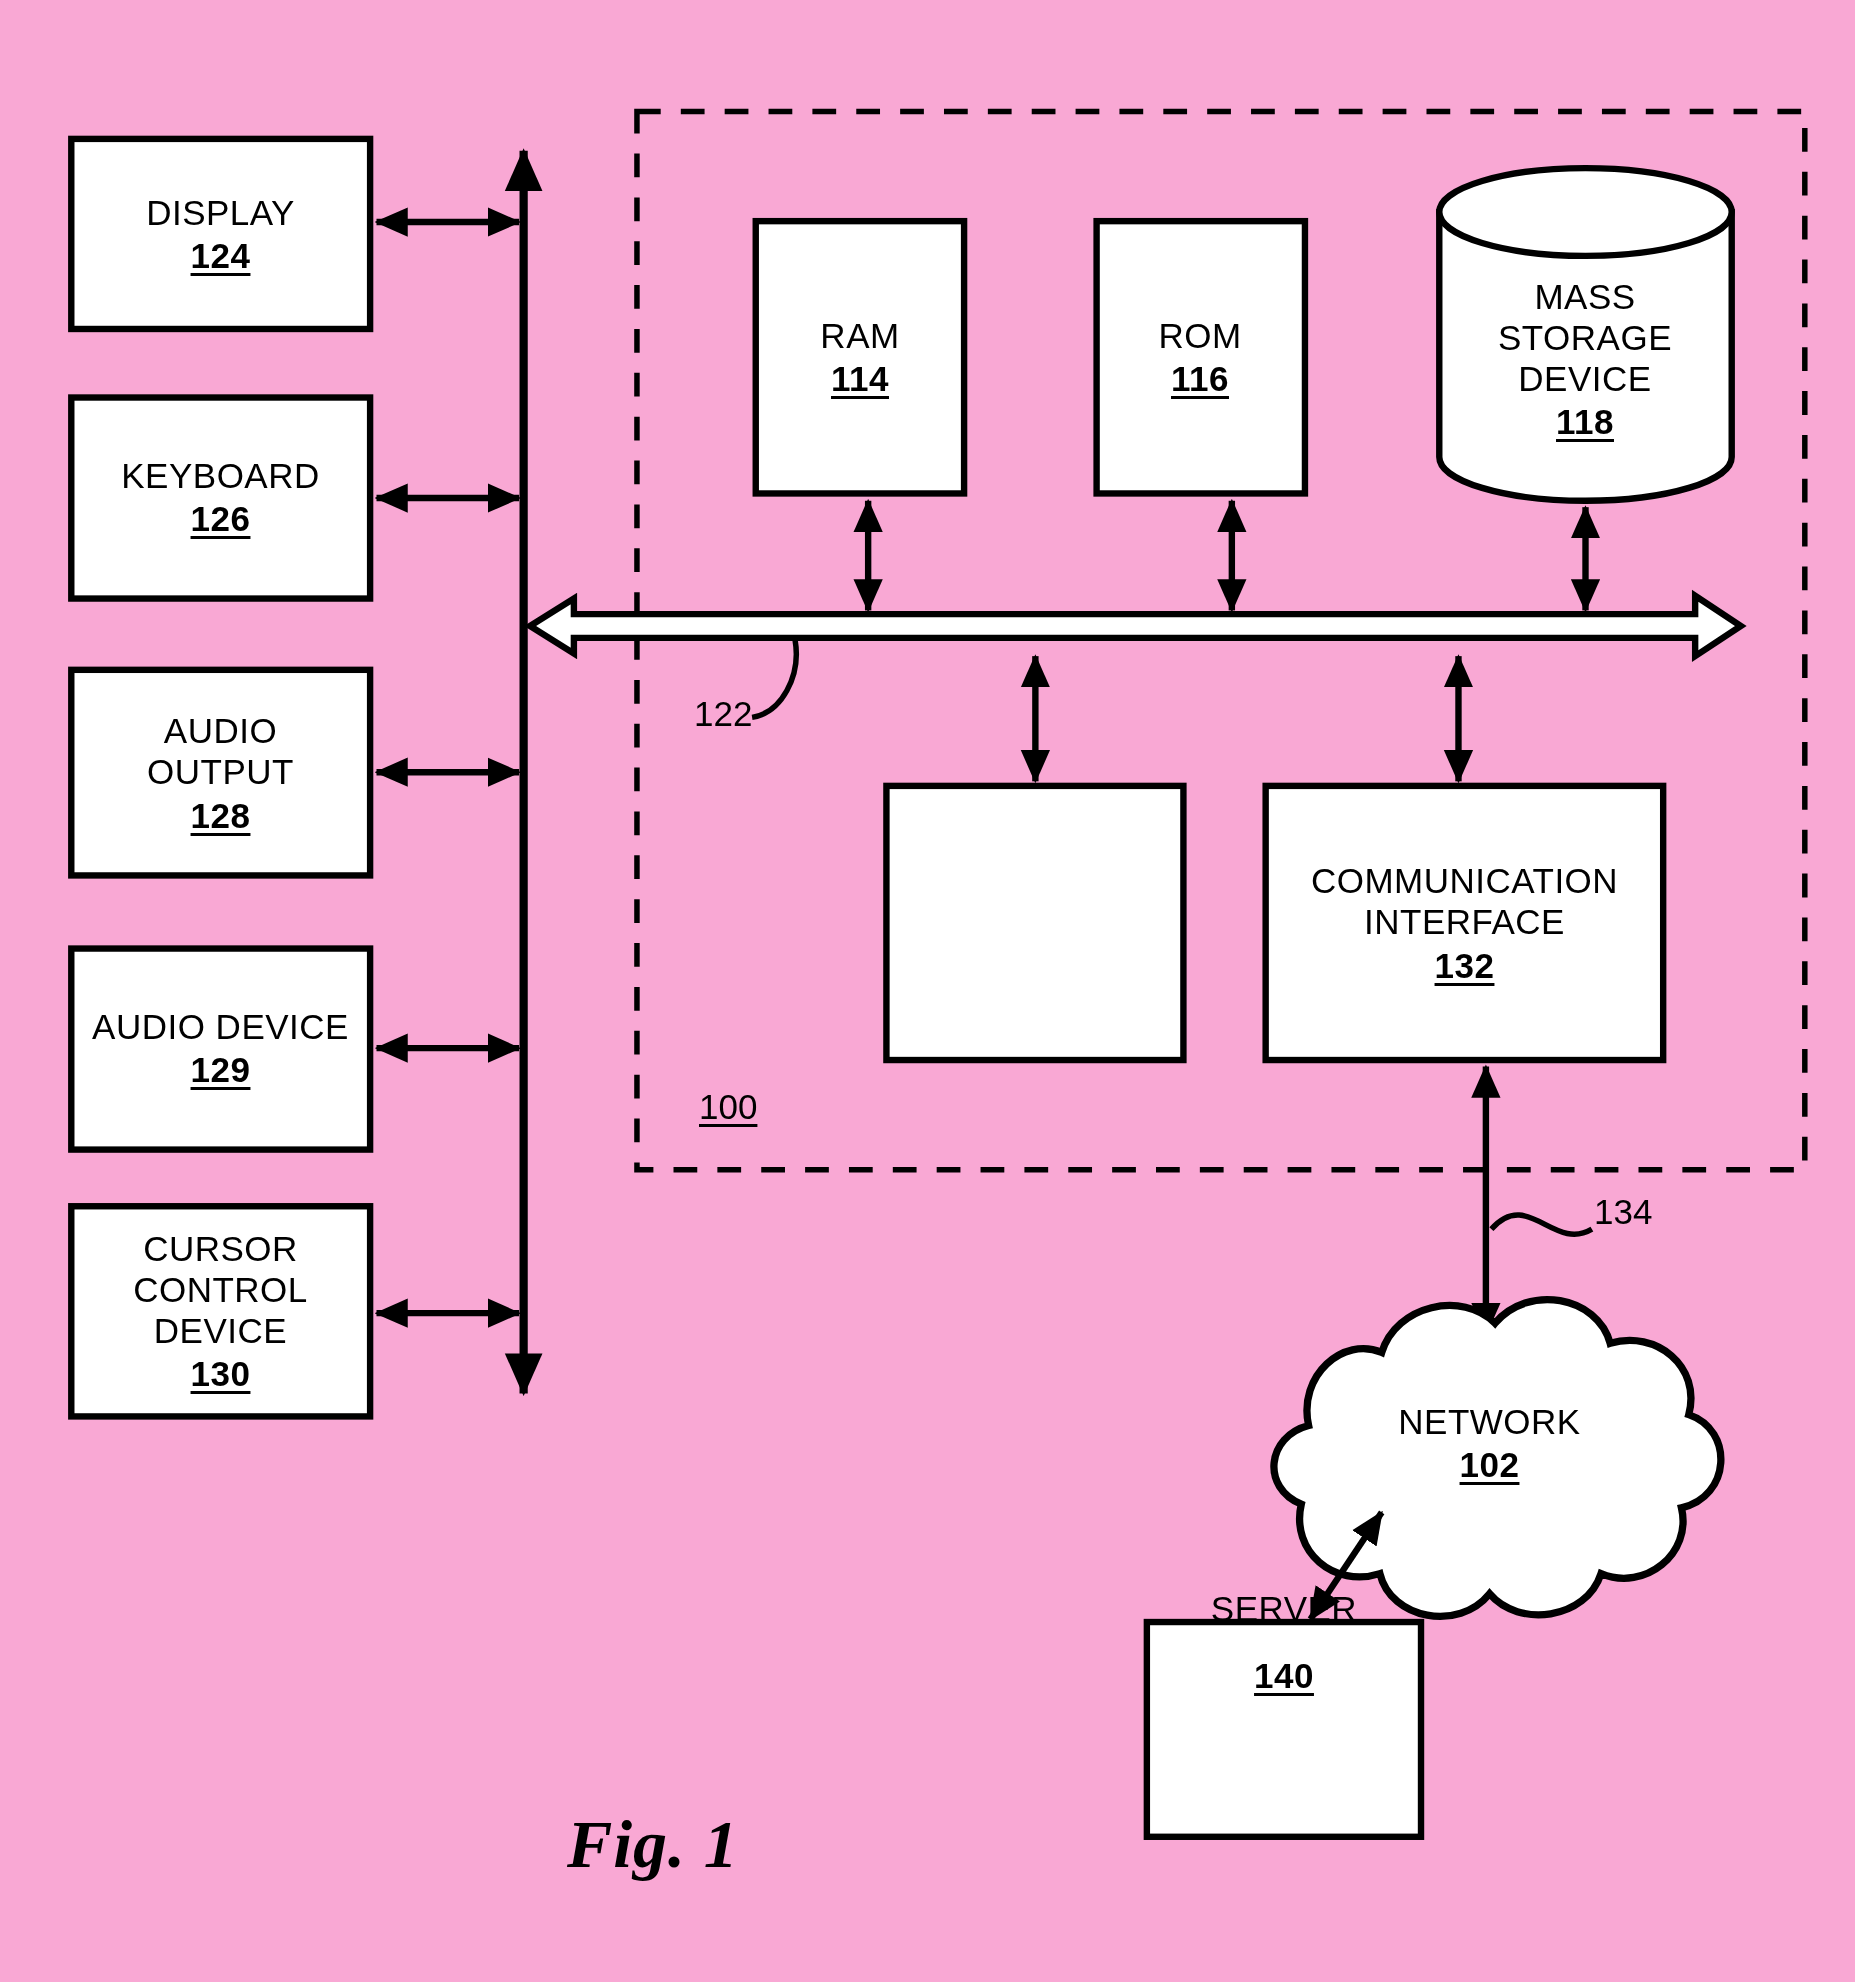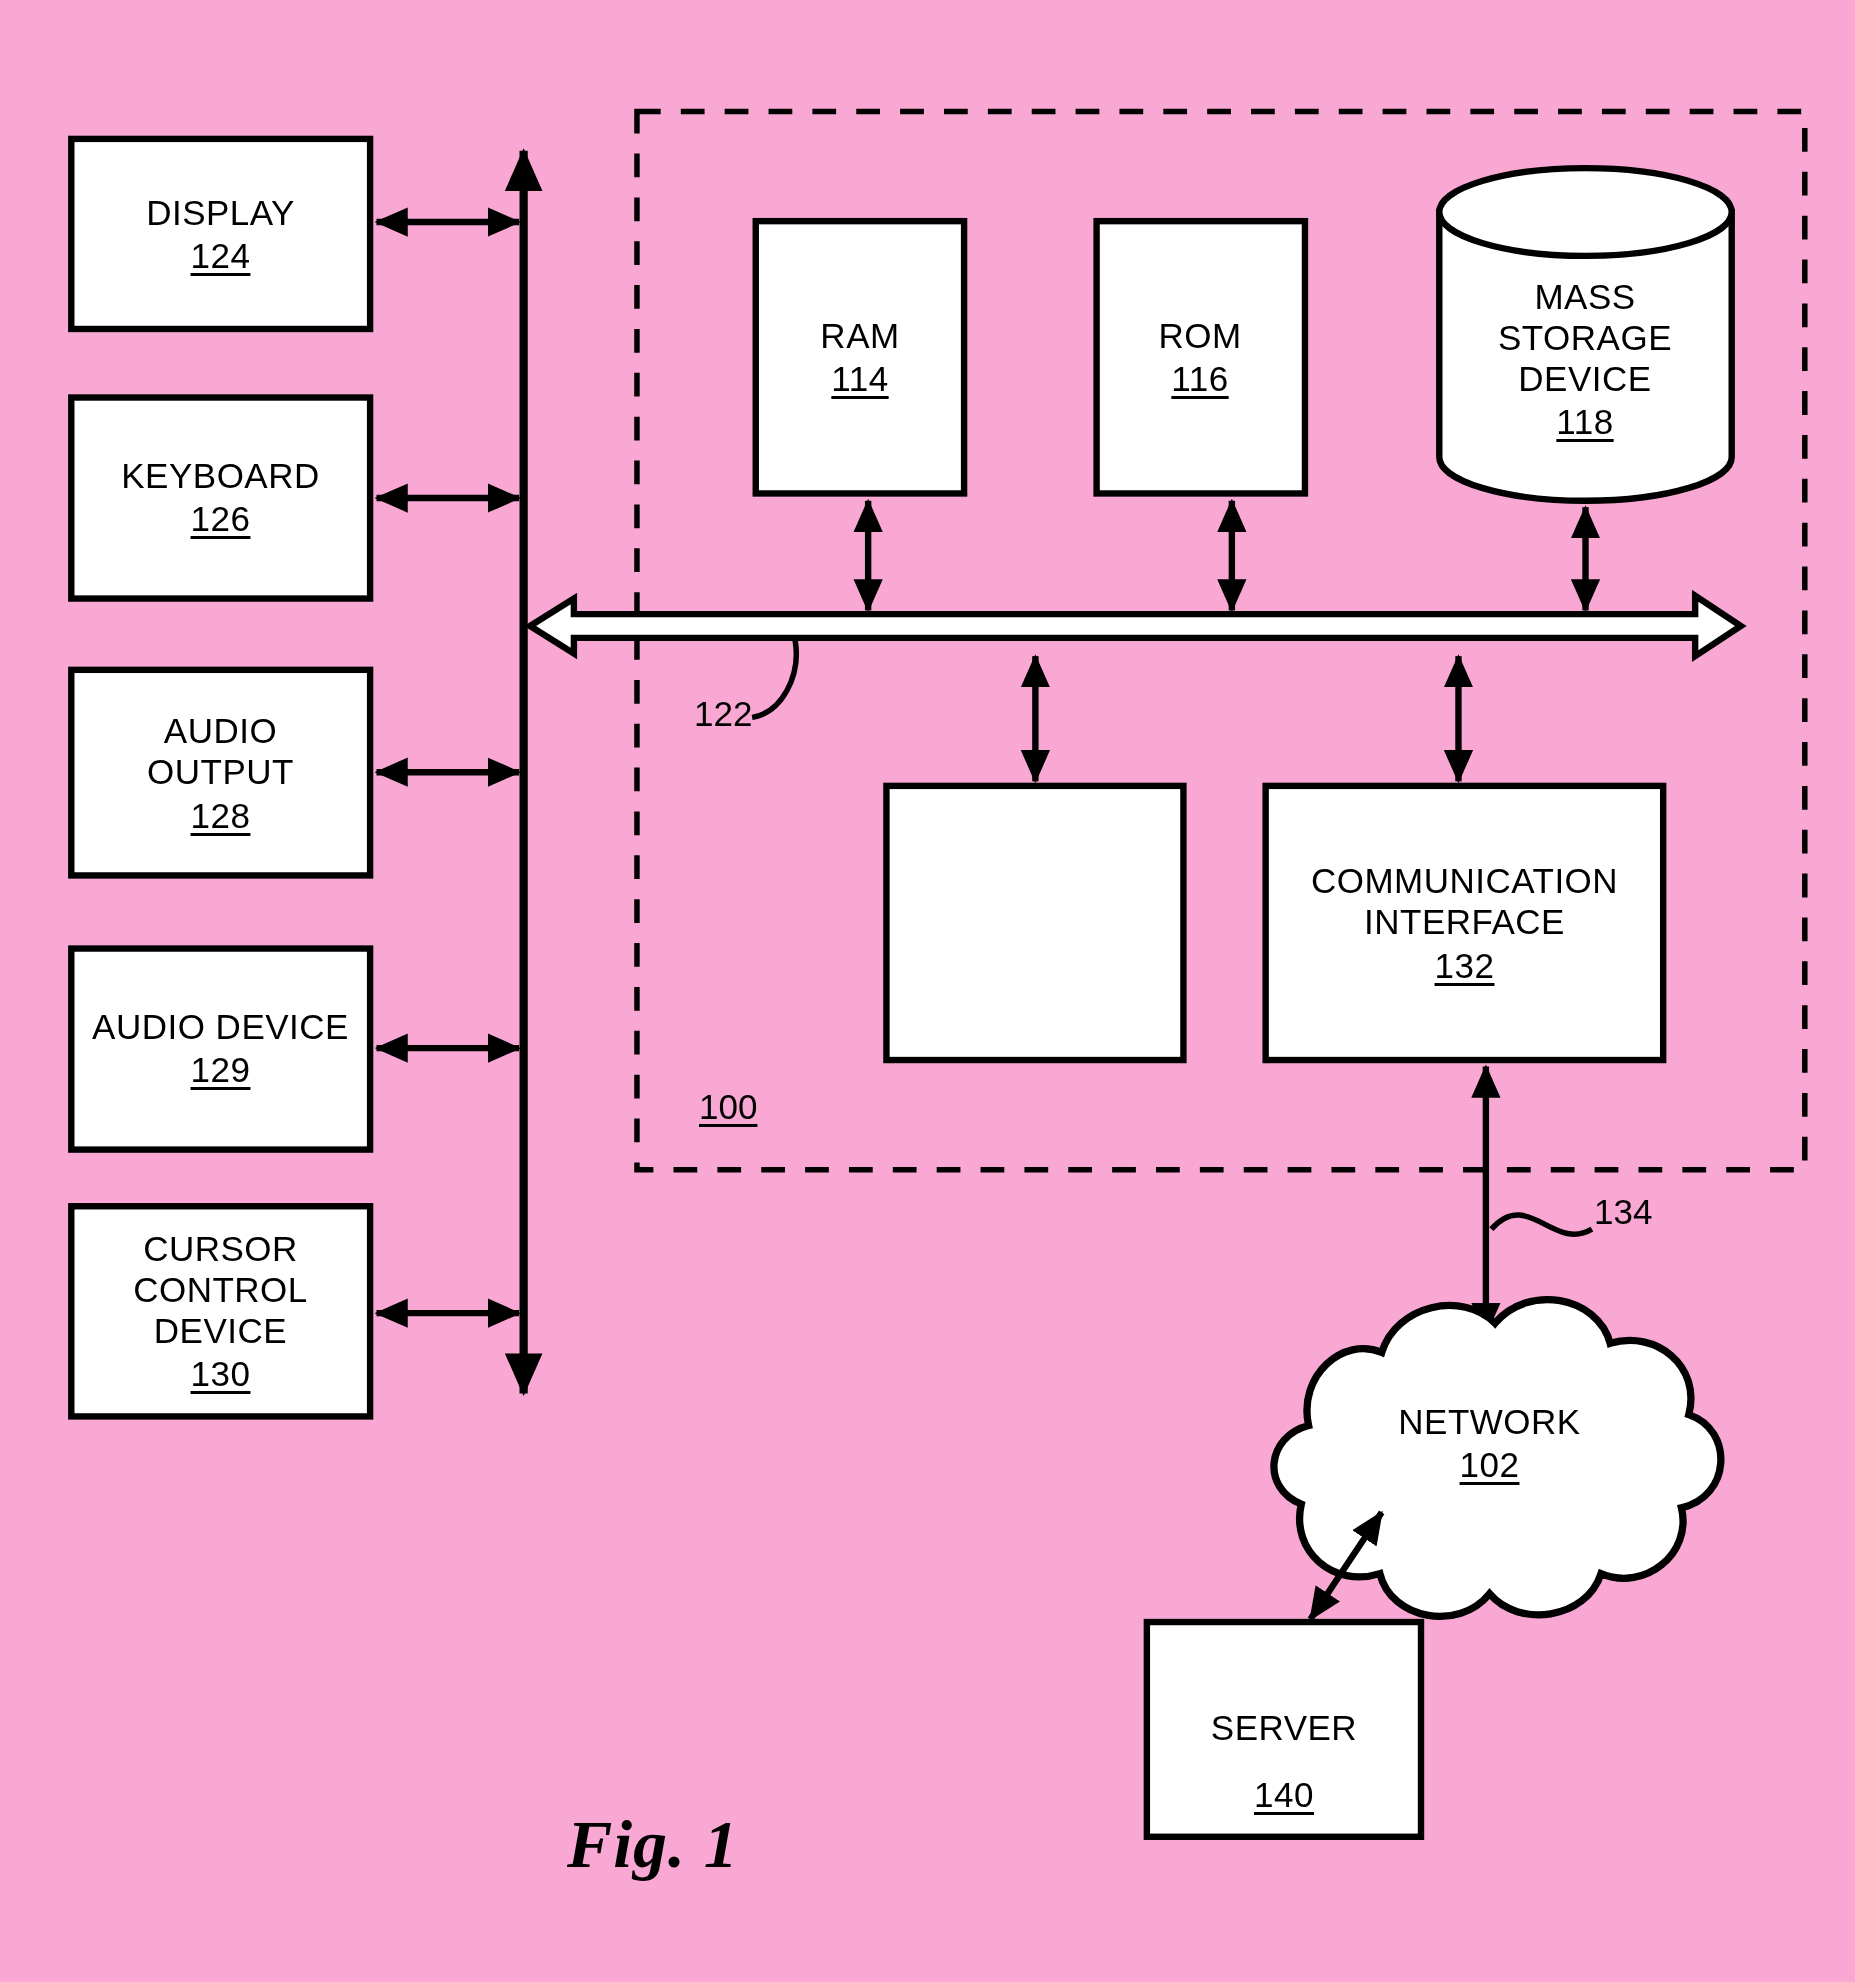--- a/index.html
+++ b/index.html
@@ -27,20 +27,21 @@
     line-height:1.18;
     font-size:35px;
     letter-spacing:0.5px;
     pointer-events:none;
   }
   .box-label .ref {
     text-decoration:underline;
     text-underline-offset:4.6px;
     text-decoration-thickness:2.7px;
     margin-top:1.8px;
+    font-weight:bold;
   }
   .num-label {
     position:absolute;
     font-size:35px;
   }
   .num-label.underlined {
     text-decoration:underline;
     text-underline-offset:4.6px;
     text-decoration-thickness:2.7px;
   }
@@ -176,21 +177,21 @@
     <span>COMMUNICATION</span>
     <span>INTERFACE</span>
     <span class="ref">132</span>
   </div>
 
   <div class="box-label" style="left:1307px; top:1343px; width:365px; height:201px;">
     <span>NETWORK</span>
     <span class="ref">102</span>
   </div>
 
-  <div class="box-label" style="left:1147px; top:1654px; width:274px; height:215px;gap:24px;">
+  <div class="box-label" style="left:1147px; top:1535px; width:274px; height:215px;gap:24px;">
     <span>SERVER</span>
     <span class="ref">140</span>
   </div>
 
   <div class="num-label" style="left:694px; top:694px;">122</div>
 
   <div class="num-label underlined" style="left:699px; top:1087px;">100</div>
 
   <div class="num-label" style="left:1594px; top:1192px;">134</div>
 

